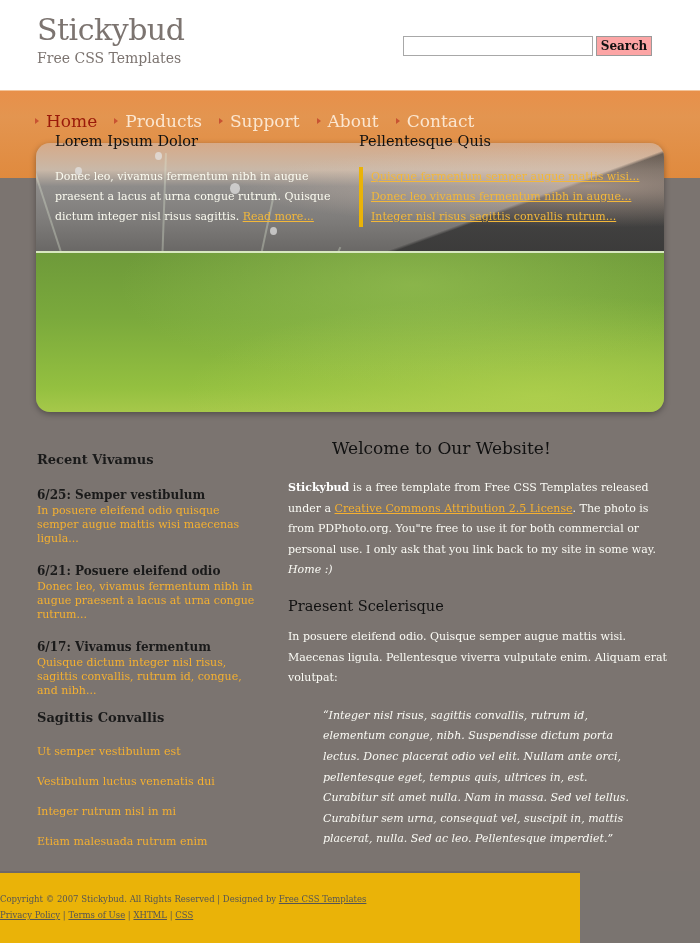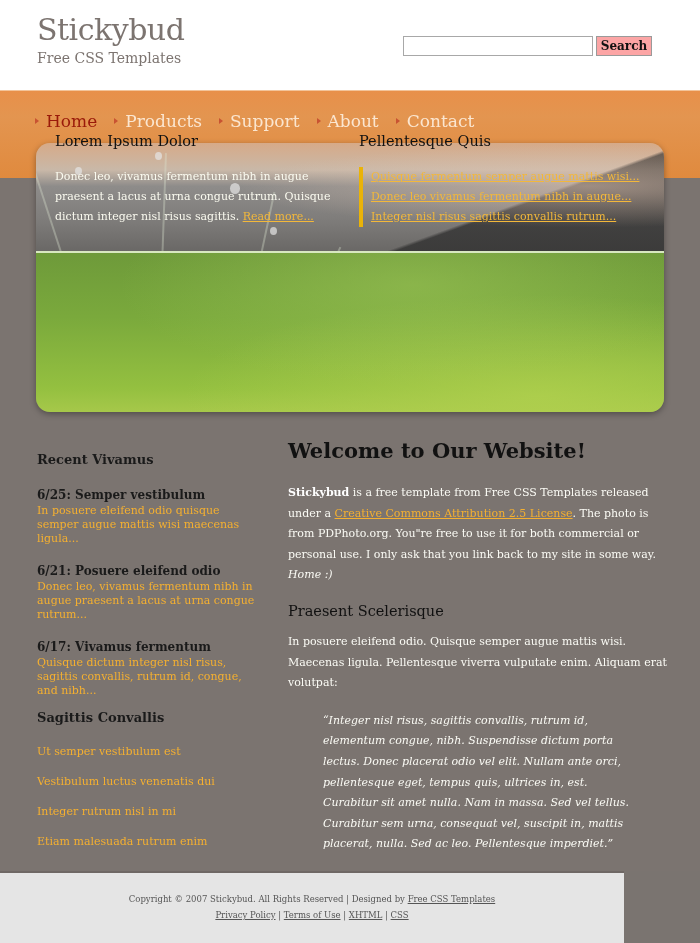--- a/index.html
+++ b/index.html
@@ -50,30 +50,30 @@
   .update { margin-top: 18px; }
   .update:first-of-type { margin-top: 21px; }
   .update-title { font-size: 12px; font-weight: bold; color: #1a1a1a; line-height: 14px; }
   .update-body { font-size: 11px; color: #f5b030; line-height: 14px; margin-top: 2px; }
   #side-links-h { margin-top: 12px; }
   #side-links { list-style: none; margin-top: 12px; }
   #side-links li { font-size: 11px; line-height: 30px; }
   #side-links a { color: #f5b030; text-decoration: none; }
 
   #content { position: absolute; left: 288px; top: 438px; width: 380px; }
-  #content h1 { font-family: "DejaVu Serif", serif; font-weight: bold; font-size: 21px; color: #111; }
+  #content h1 { font-family: "DejaVu Serif", serif; font-weight: normal; font-size: 17px; color: #111; margin-left: 44px; }
   #content p { font-size: 11px; line-height: 20.6px; color: #fbfbf5; }
   #intro { margin-top: 20px; }
   #intro b { color: #fff; }
   #intro a { color: #f5b030; }
   #content h2 { font-family: "DejaVu Serif", serif; font-weight: normal; font-size: 14.5px; color: #111; margin-top: 17px; }
   #para2 { margin-top: 13px; }
   #quote { margin: 17px 0 0 35px; font-style: italic; font-size: 11px; line-height: 20.6px; color: #fbfbf5; width: 315px; }
 
-  #footer { position: absolute; left: 0; top: 871px; width: 624px; height: 72px; background: #e5e5e5; border-top: 2px solid #6f6865; text-align: center; }
+  #footer { position: absolute; left: 0; top: 871px; width: 580px; height: 72px; background: #eab308; border-top: 2px solid #6f6865; text-align: left; }
   #footer p { font-size: 8.5px; color: #555; line-height: 16px; }
   #footer p:first-child { margin-top: 18px; }
   #footer a { color: #555; text-decoration: underline; }
 </style>
 </head>
 <body>
 
 <div id="header">
   <div id="logo-title">Stickybud</div>
   <div id="logo-sub">Free CSS Templates</div>

